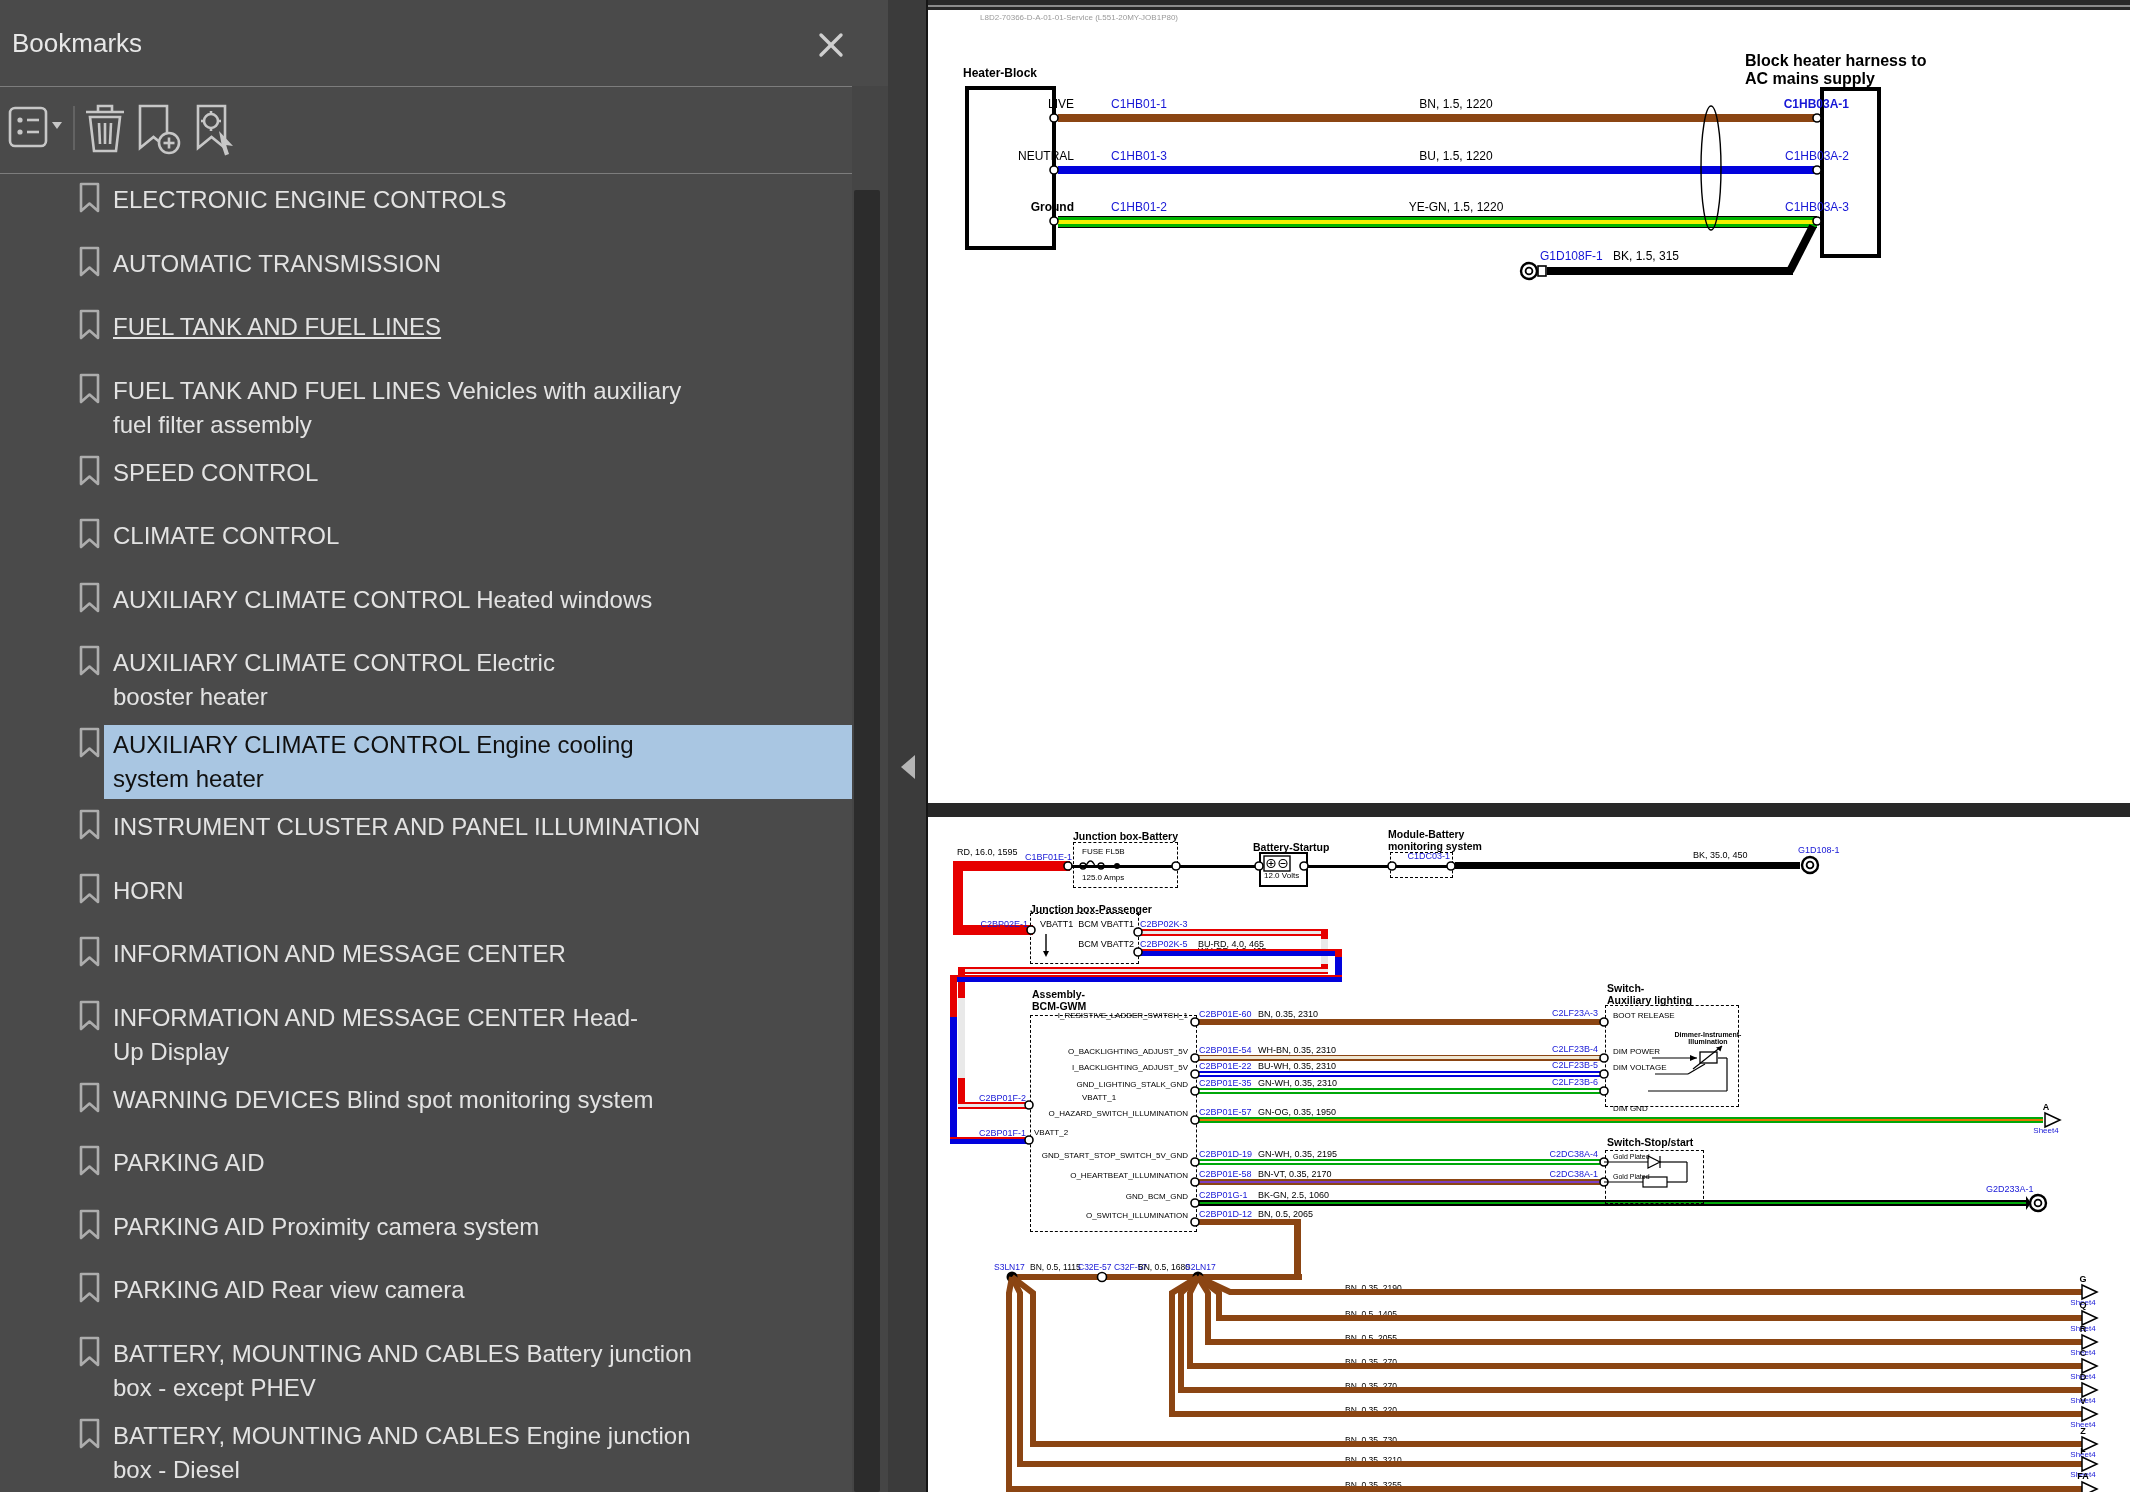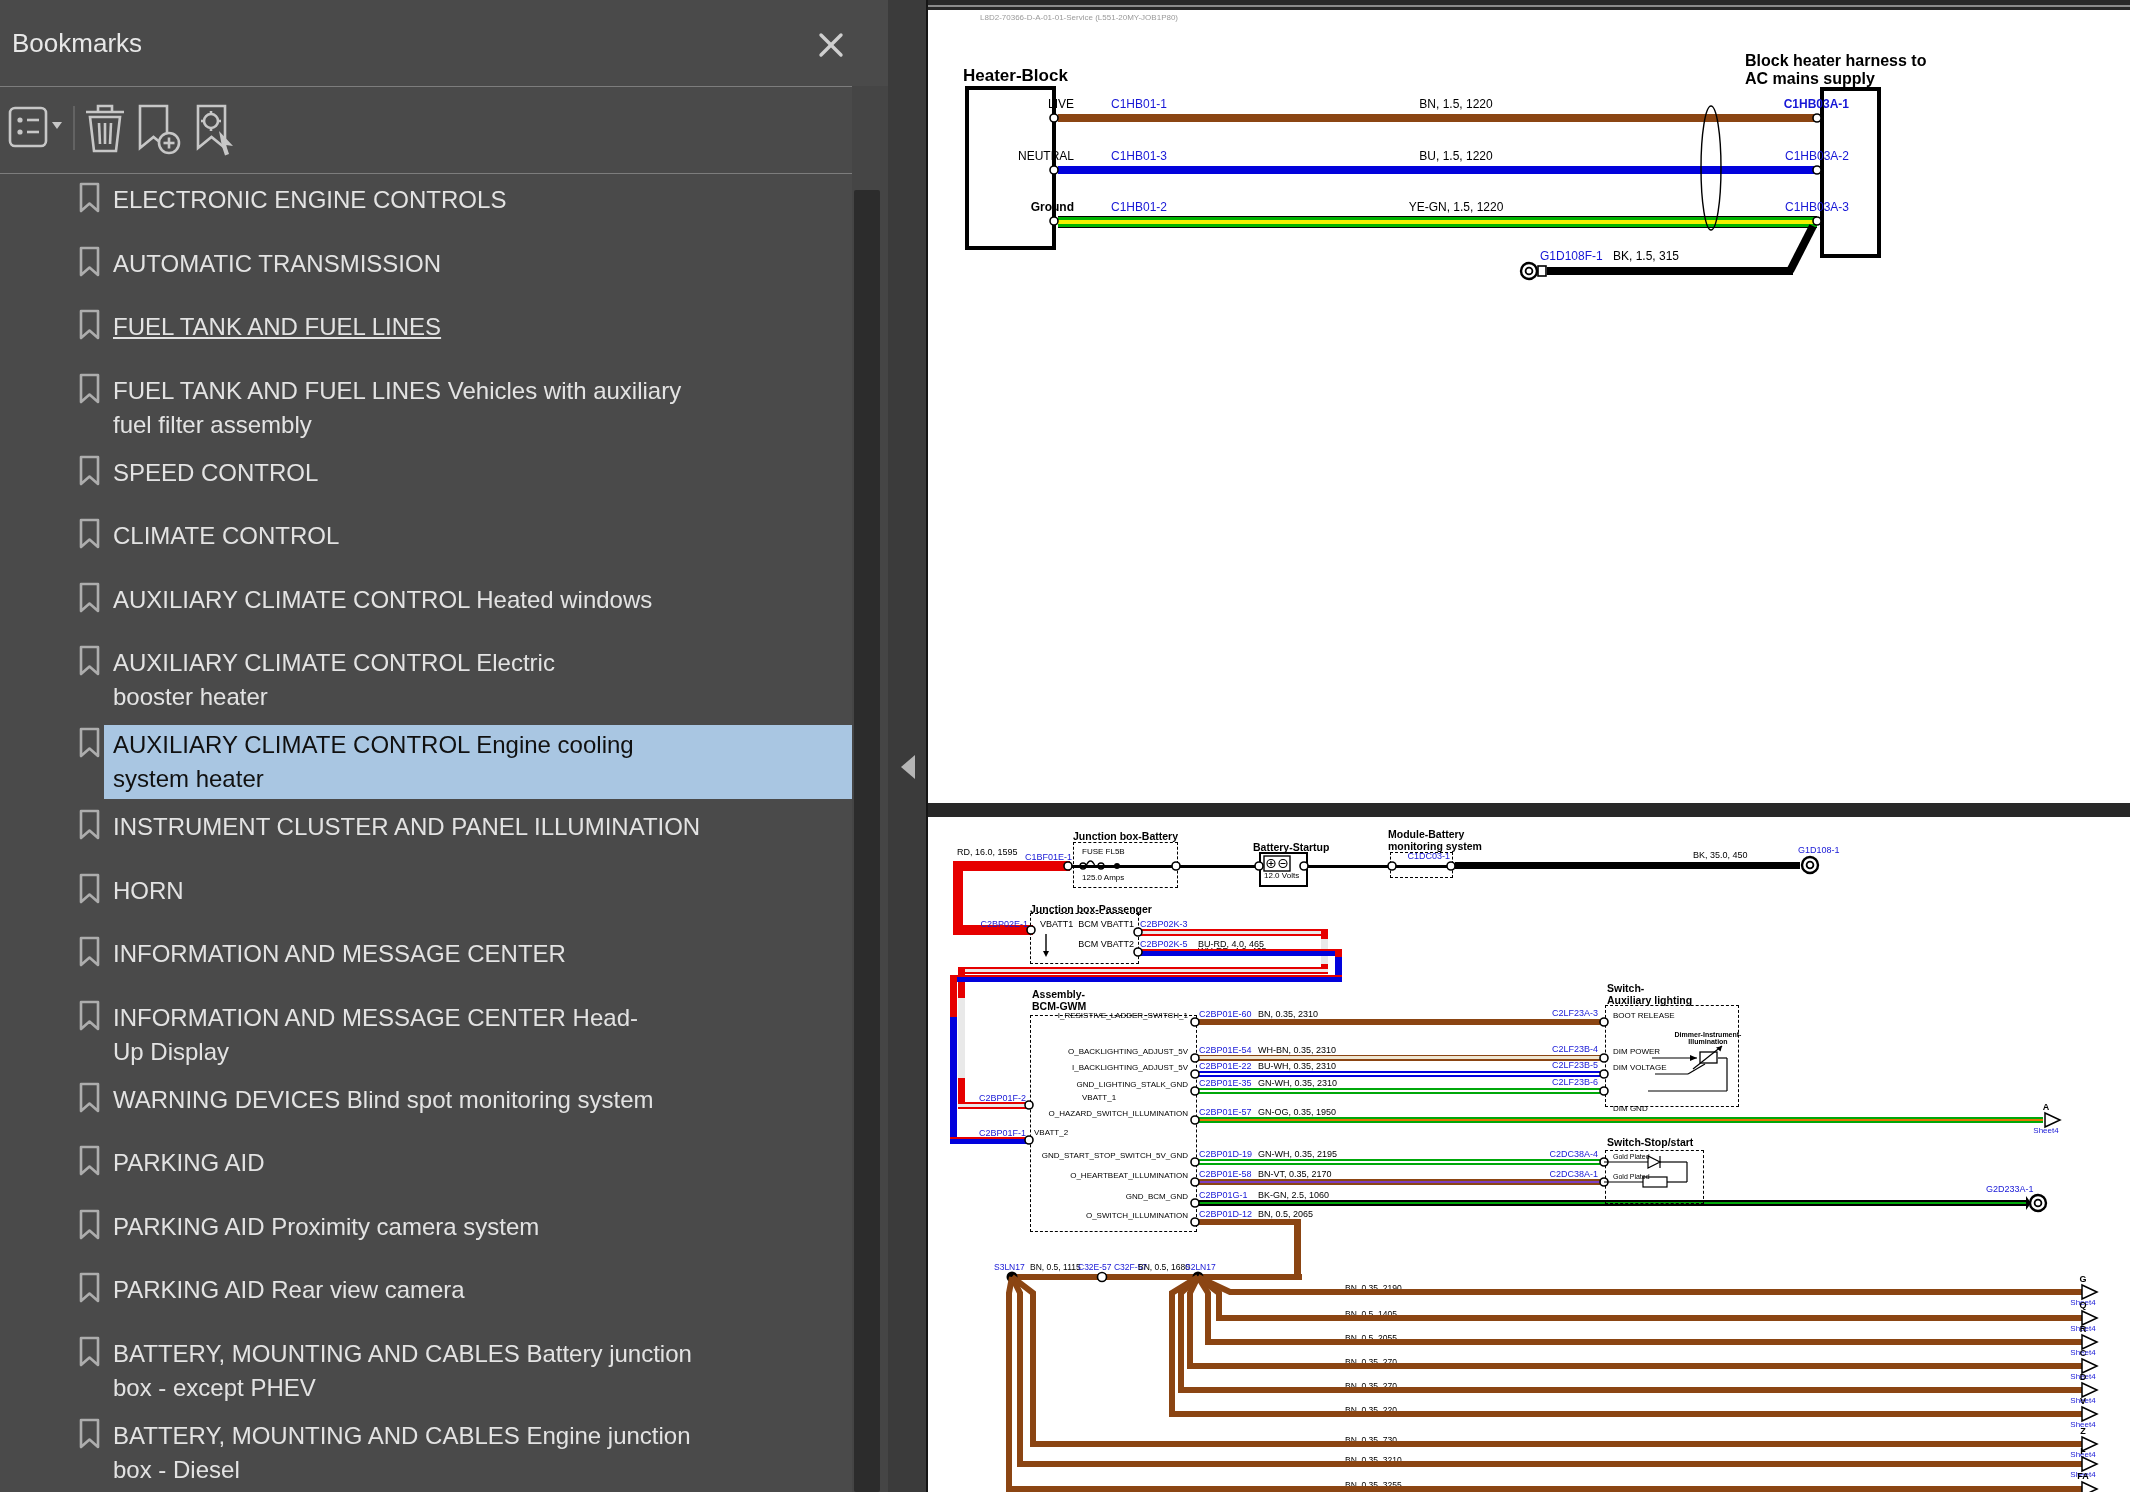--- a/index.html
+++ b/index.html
@@ -26,21 +26,21 @@
   #dark-top{position:absolute;left:928px;top:0;width:1202px;height:10px;background:#282828;}
   #dark-gap{position:absolute;left:928px;top:803px;width:1202px;height:14px;background:#282828;}
   
   .lbl{position:absolute;white-space:pre-line;color:#000;font-family:"Liberation Sans",sans-serif;}
   .blue{color:#1717d6;}
   .gray{color:#9a9a9a;}
   .b{font-weight:bold;}
   .r{text-align:right;}
   .c{text-align:center;}
   .t7{font-size:7px;} .t8{font-size:8px;} .t85{font-size:8.5px;} .t9{font-size:9px;}
-  .t10{font-size:10.5px;} .t12{font-size:12px;padding-left:36px;} .t13{font-size:16px;} .t17{font-size:17px;}
+  .t10{font-size:10.5px;} .t12{font-size:12px;padding-left:36px;} .t13{font-size:16px;} .t17{font-size:12px;}
   
   .wire{position:absolute;}
   .wBN{background:#8b4513;}
   .wBU{background:#0202dc;}
   .wRD{background:#e60000;}
   .wBK{background:#000000;}
   .wFEED{background:#000000;}
   .wYEGN{border-top:1px solid #000;border-bottom:1px solid #000;
     background:linear-gradient(180deg,#00b400 0 30%,#f0f000 30% 70%,#00b400 70%);}
   .wWHRD{background:linear-gradient(180deg,#e60000 0 22%,#e9e9e9 22% 78%,#e60000 78%);}

